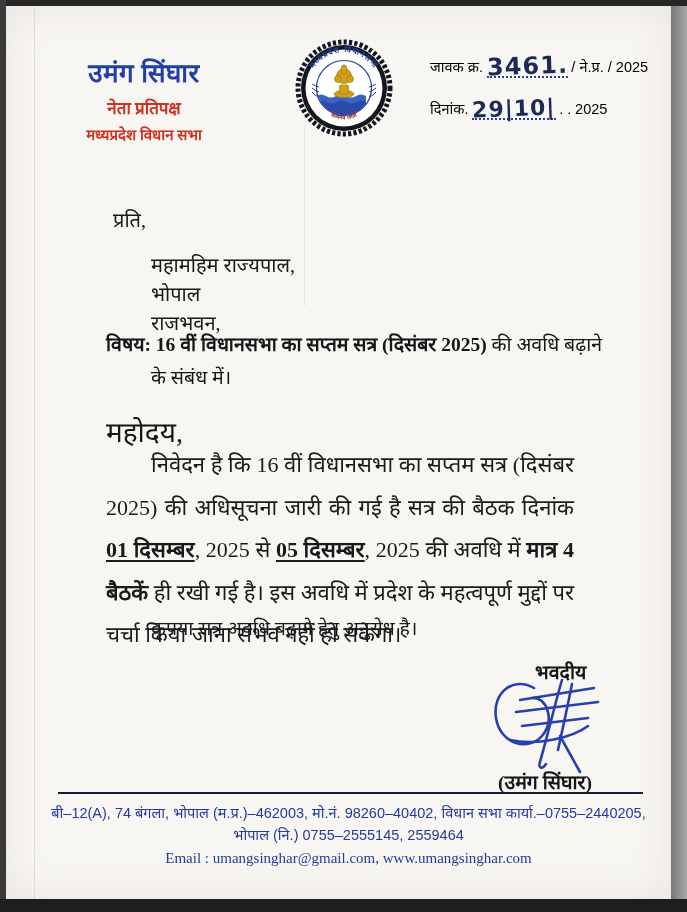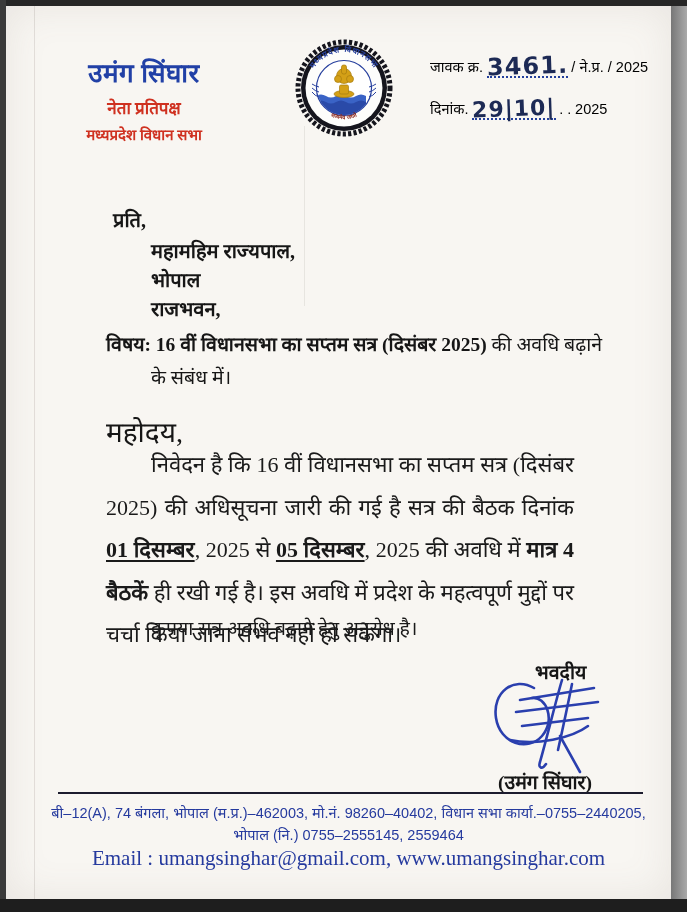--- a/index.html
+++ b/index.html
@@ -41,22 +41,22 @@
   .dotline{display:inline-block;border-bottom:2px dotted #24409c;min-width:66px;text-align:center;vertical-align:baseline;}
   .hand{
     font-family:"DejaVu Sans","Liberation Sans",cursive,sans-serif;
     color:#1d2a55;font-size:24px;font-weight:bold;
     display:inline-block;transform:rotate(-2deg) translateY(2px);
     letter-spacing:1px;line-height:1;
   }
   .hand-small{font-size:22px;}
 
   
-  .recipient{position:absolute;left:107px;top:200px;font-size:20px;color:#161616;font-weight:bold;}
-  .recipient .rcpt-lines{margin-left:38px;margin-top:4px;line-height:29px;}
+  .recipient{position:absolute;left:107px;top:200px;font-size:20px;color:#161616;font-weight:normal;}
+  .recipient .rcpt-lines{margin-left:38px;margin-top:18px;line-height:29px;}
 
   
   .subject{position:absolute;left:100px;top:322px;width:470px;font-size:19.5px;color:#161616;line-height:33px;
     padding-left:45px;text-indent:-45px;}
   .b{font-weight:bold;}
   .ul{text-decoration:underline;text-underline-offset:3px;}
 
   
   .salutation{position:absolute;left:100px;top:406px;font-size:28px;color:#161616;}
   .para{position:absolute;left:100px;top:438px;width:468px;font-size:22px;color:#1a1a1a;
@@ -65,21 +65,21 @@
 
   
   .valediction{position:absolute;left:529px;top:652px;font-size:19.5px;font-weight:bold;color:#161616;}
   .signature{position:absolute;left:470px;top:668px;width:160px;height:104px;}
   .signatory{position:absolute;left:492px;top:762px;font-size:19.5px;font-weight:bold;color:#161616;}
 
   
   .footer-rule{position:absolute;left:52px;top:786px;width:585px;height:0;border-top:2.5px solid #1c1c2e;}
   .footer{position:absolute;left:30px;top:796px;width:625px;text-align:center;color:#253a9e;
     font-size:14.5px;line-height:22px;font-family:"Liberation Sans","DejaVu Sans",sans-serif;}
-  .footer .email-line{font-family:"Liberation Serif","DejaVu Serif",serif;font-size:21px;margin-top:1px;}
+  .footer .email-line{font-family:"Liberation Serif","DejaVu Serif",serif;font-size:15px;margin-top:1px;}
 </style>
 </head>
 <body>
 
 <div class="scan">
   <div class="left-edge"></div>
   <div class="right-band"></div>
 
   <div class="paper">
     <div class="fold-v1"></div>

